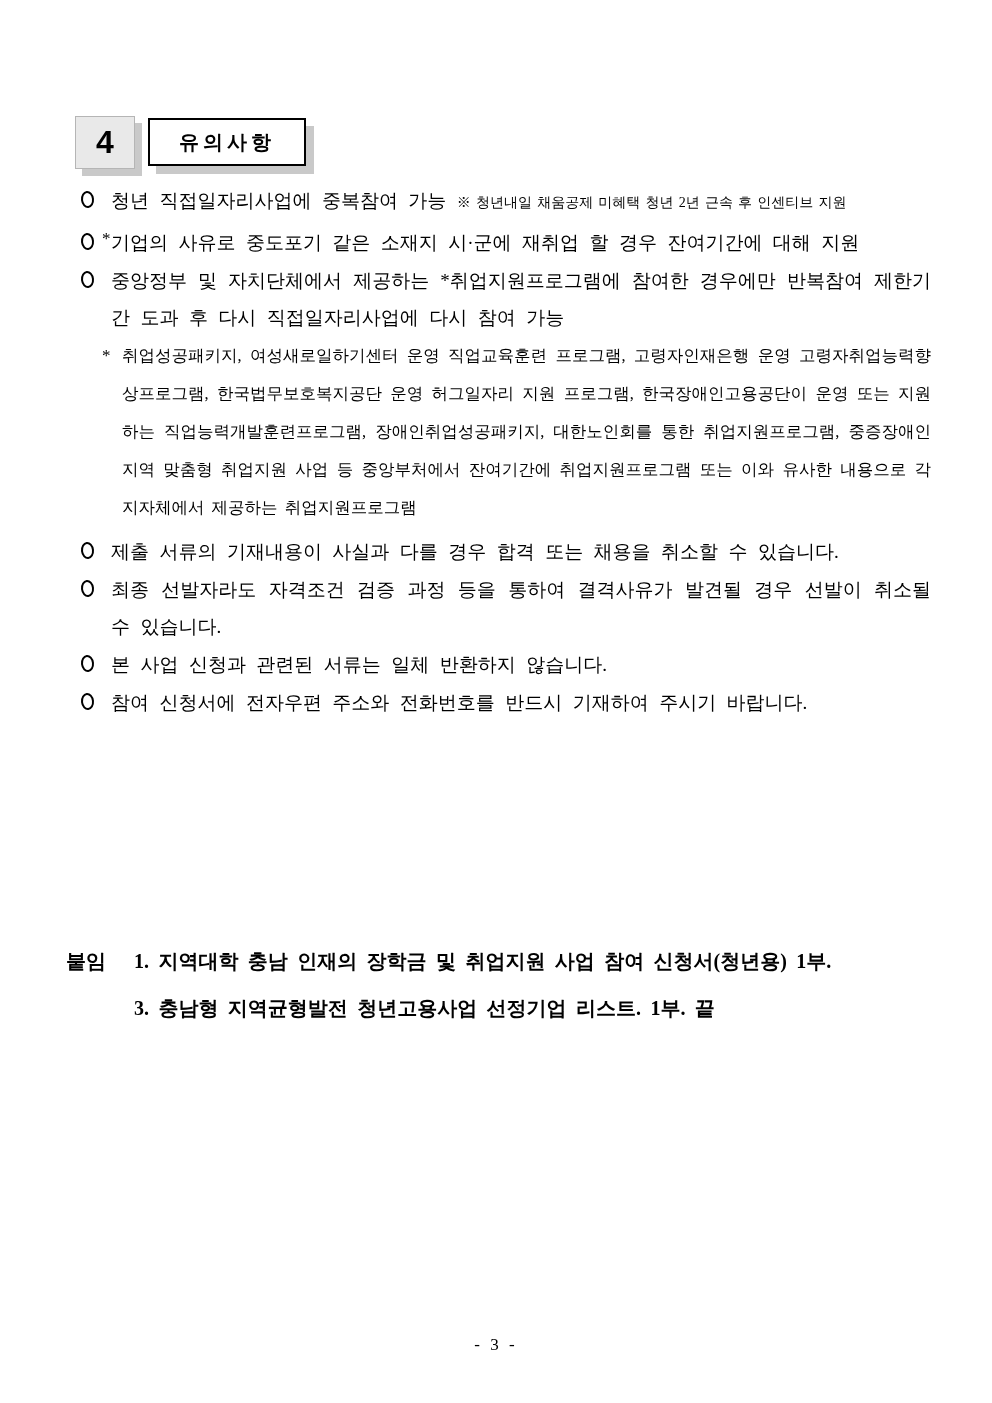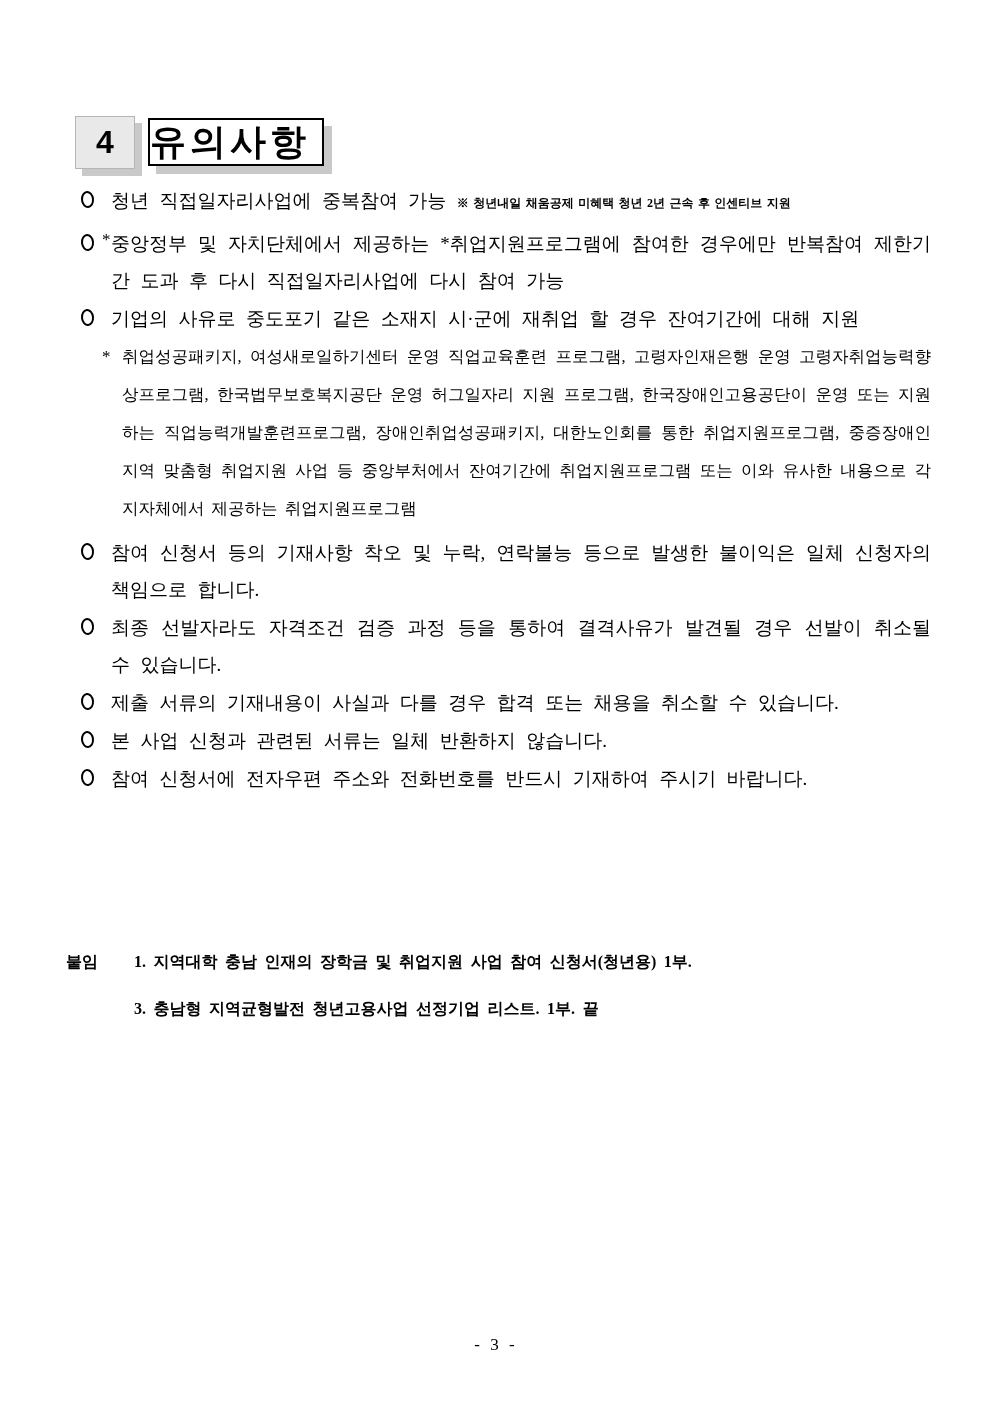--- a/index.html
+++ b/index.html
@@ -30,31 +30,31 @@
     border: 1px solid #b5b5b5;
     box-shadow: 7px 7px 0 #c9c9c9;
     display: flex;
     align-items: center;
     justify-content: center;
     font-family: "Liberation Sans", "DejaVu Sans", sans-serif;
     font-size: 32px;
     font-weight: bold;
   }
   .title-box {
-    width: 176px;
+    width: 158px;
     height: 48px;
     margin-top: 2px;
     background: #ffffff;
     border: 2px solid #000;
     box-shadow: 8px 8px 0 #c9c9c9;
     display: flex;
     align-items: center;
-    justify-content: flex-start;
+    justify-content: center;
     font-family: "Liberation Sans", "DejaVu Sans", sans-serif;
-    font-size: 36px;
+    font-size: 20px;
     font-weight: bold;
     letter-spacing: 4px;
   }
   
   .notice-list {
     position: absolute;
     top: 182px;
     left: 75px;
     width: 856px;
   }
@@ -70,23 +70,22 @@
     position: absolute;
     left: 6px;
     top: 9px;
     width: 13px;
     height: 17px;
     border: 2.6px solid #000;
     border-radius: 50%;
     transform: rotate(-6deg);
   }
   .inline-note {
-    font-size: 12px;
+    font-size: 14px;
     word-spacing: 0.12em;
-    font-weight: bold;
   }
   .item.note {
     padding-left: 47px;
     font-size: 16.5px;
     line-height: 34px;
     word-spacing: 0.18em;
     margin-bottom: 3px;
   }
   .item.note.wide { line-height: 38px; margin-bottom: 6px; }
   .star-marker {
@@ -94,21 +93,21 @@
     left: 27px;
     top: 0;
     font-size: 17px;
   }
   
   .attachments {
     position: absolute;
     top: 938px;
     left: 66px;
     width: 870px;
-    font-size: 16px;
+    font-size: 20px;
     font-weight: bold;
     line-height: 47px;
     word-spacing: 0.22em;
   }
   .att-row { display: flex; align-items: flex-start; }
   .att-label { width: 68px; flex: none; }
   .att-spacer { width: 68px; flex: none; }
   .att-item { flex: 1; }
   
   .page-footer {
@@ -143,46 +142,42 @@
       <span class="inline-note">※ 청년내일 채움공제 미혜택 청년 2년 근속 후 인센티브 지원</span>
     </div>
 
 
     <div class="item note">
       <span class="star-marker">*</span>
     </div>
 
     <div class="item bullet">
       <span class="circle-marker"></span>
+      <span>기업의 사유로 중도포기 같은 소재지 시·군에 재취업 할 경우 잔여기간에 대해 지원</span>
+    </div>
+
+    <div class="item bullet">
+      <span class="circle-marker"></span>
       <span>중앙정부 및 자치단체에서 제공하는 *취업지원프로그램에 참여한 경우에만 반복참여 제한기간 도과 후 다시 직접일자리사업에 다시 참여 가능</span>
-    </div>
-
-    <div class="item bullet">
-      <span class="circle-marker"></span>
-      <span>기업의 사유로 중도포기 같은 소재지 시·군에 재취업 할 경우 잔여기간에 대해 지원</span>
     </div>
 
     <div class="item note wide">
       <span class="star-marker">*</span>
       <span>취업성공패키지, 여성새로일하기센터 운영 직업교육훈련 프로그램, 고령자인재은행 운영 고령자취업능력향상프로그램, 한국법무보호복지공단 운영 허그일자리 지원 프로그램, 한국장애인고용공단이 운영 또는 지원하는 직업능력개발훈련프로그램, 장애인취업성공패키지, 대한노인회를 통한 취업지원프로그램, 중증장애인 지역 맞춤형 취업지원 사업 등 중앙부처에서 잔여기간에 취업지원프로그램 또는 이와 유사한 내용으로 각 지자체에서 제공하는 취업지원프로그램</span>
     </div>
 
-    <div class="item bullet">
-      <span class="circle-marker"></span>
-      <span>참여 신청서 등의 기재사항 착오 및 누락, 연락불능 등으로 발생한 불이익은 일체 신청자의 책임으로 합니다.</span>
+
+    <div class="item bullet">
+      <span class="circle-marker"></span>
+      <span>제출 서류의 기재내용이 사실과 다를 경우 합격 또는 채용을 취소할 수 있습니다.</span>
     </div>
 
     <div class="item bullet">
       <span class="circle-marker"></span>
       <span>최종 선발자라도 자격조건 검증 과정 등을 통하여 결격사유가 발견될 경우 선발이 취소될 수 있습니다.</span>
-    </div>
-
-    <div class="item bullet">
-      <span class="circle-marker"></span>
-      <span>제출 서류의 기재내용이 사실과 다를 경우 합격 또는 채용을 취소할 수 있습니다.</span>
     </div>
 
     <div class="item bullet">
       <span class="circle-marker"></span>
       <span>본 사업 신청과 관련된 서류는 일체 반환하지 않습니다.</span>
     </div>
 
     <div class="item bullet">
       <span class="circle-marker"></span>
       <span>참여 신청서에 전자우편 주소와 전화번호를 반드시 기재하여 주시기 바랍니다.</span>

